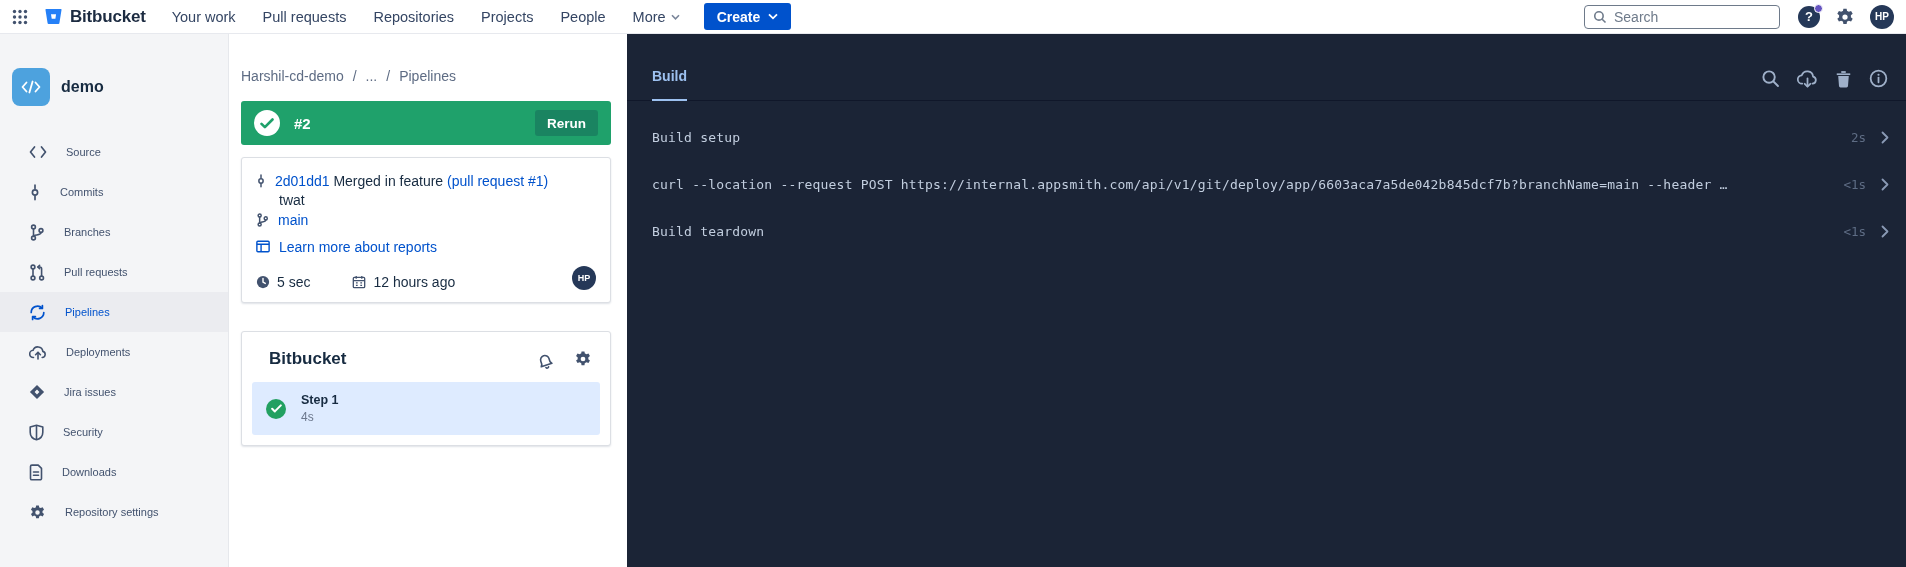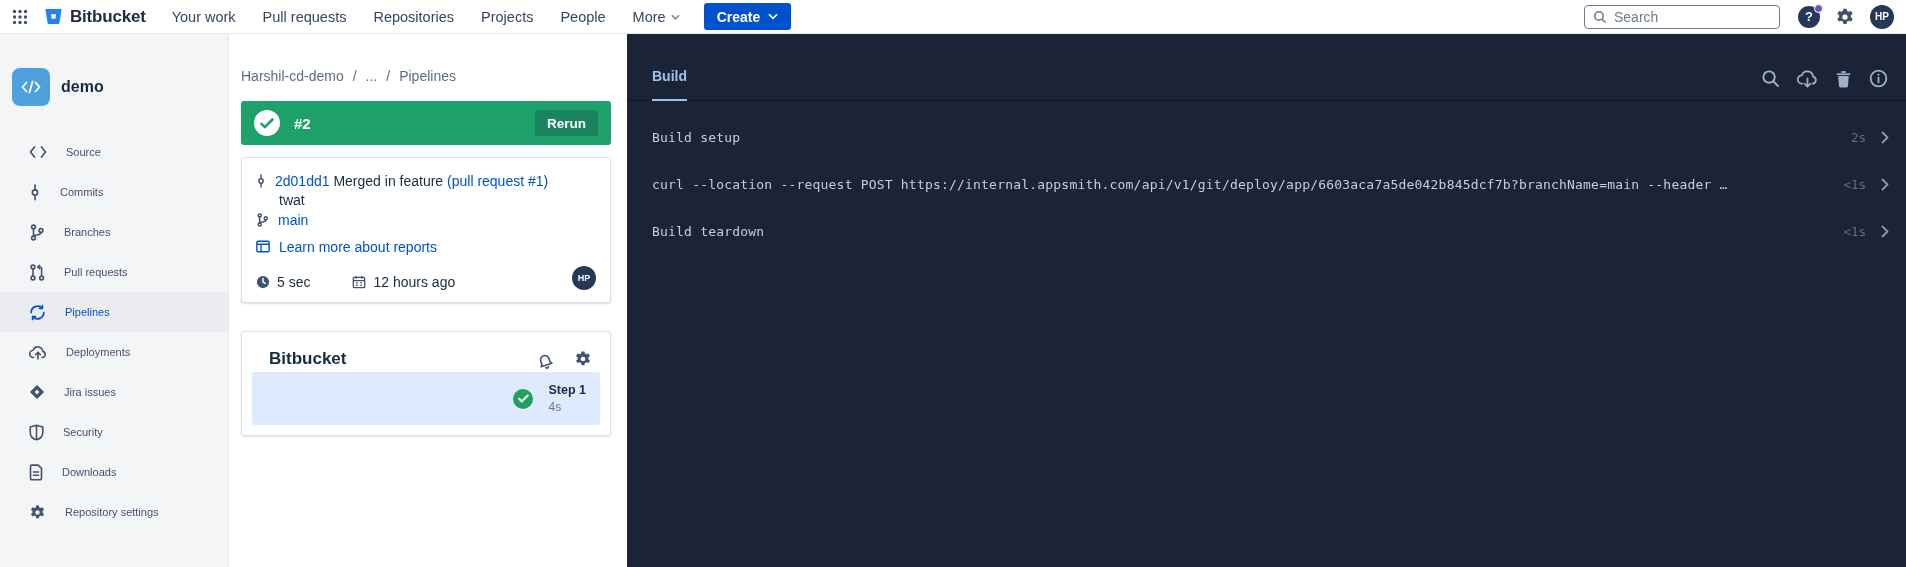--- a/index.html
+++ b/index.html
@@ -69,22 +69,22 @@
   .meta-item { display:flex; align-items:center; gap:7px; }
   .meta-gap { width:10px; }
   .avatar-sm { width:24px; height:24px; border-radius:50%; background:#253858; color:#fff;
     font-size:9px; font-weight:700; display:flex; align-items:center; justify-content:center; margin-left:auto; }
 
   .pipeline-card { margin-top:28px; padding:10px; }
   .pl-head { display:flex; align-items:center; padding:7px 8px 0 17px; }
   .pl-title { font-size:17px; font-weight:600; color:#172b41; }
   .pl-icons { margin-left:auto; display:flex; gap:17px; align-items:center; color:#42526e; }
   .pl-icons span { cursor:pointer; display:flex; }
-  .step-row { margin-top:3px; background:#deebff; border-radius:3px; padding:11px 14px; display:flex;
-    align-items:center; gap:15px; cursor:pointer;justify-content:flex-end; }
+  .step-row { margin-top:13px; background:#deebff; border-radius:3px; padding:11px 14px; display:flex;
+    align-items:center; gap:15px; cursor:pointer; }
   .check-sm { width:20px; height:20px; border-radius:50%; background:#22a061; display:flex;
     align-items:center; justify-content:center; flex:none; }
   .step-name { font-size:12.5px; font-weight:700; color:#172b41; }
   .step-dur { font-size:12px; color:#6b778c; margin-top:3px; }
 
   
   .logpanel { flex:1; background:#1b2436; min-width:0; display:flex; flex-direction:column; }
   .log-head { display:flex; align-items:flex-end; padding:0 18px 0 25px; border-bottom:1px solid #10172a; height:67px; }
   .log-tab { font-size:14px; font-weight:600; color:#9dc1f0; padding-bottom:15px; border-bottom:2.5px solid #9dc1f0;
     cursor:pointer; margin-bottom:-1px; }

